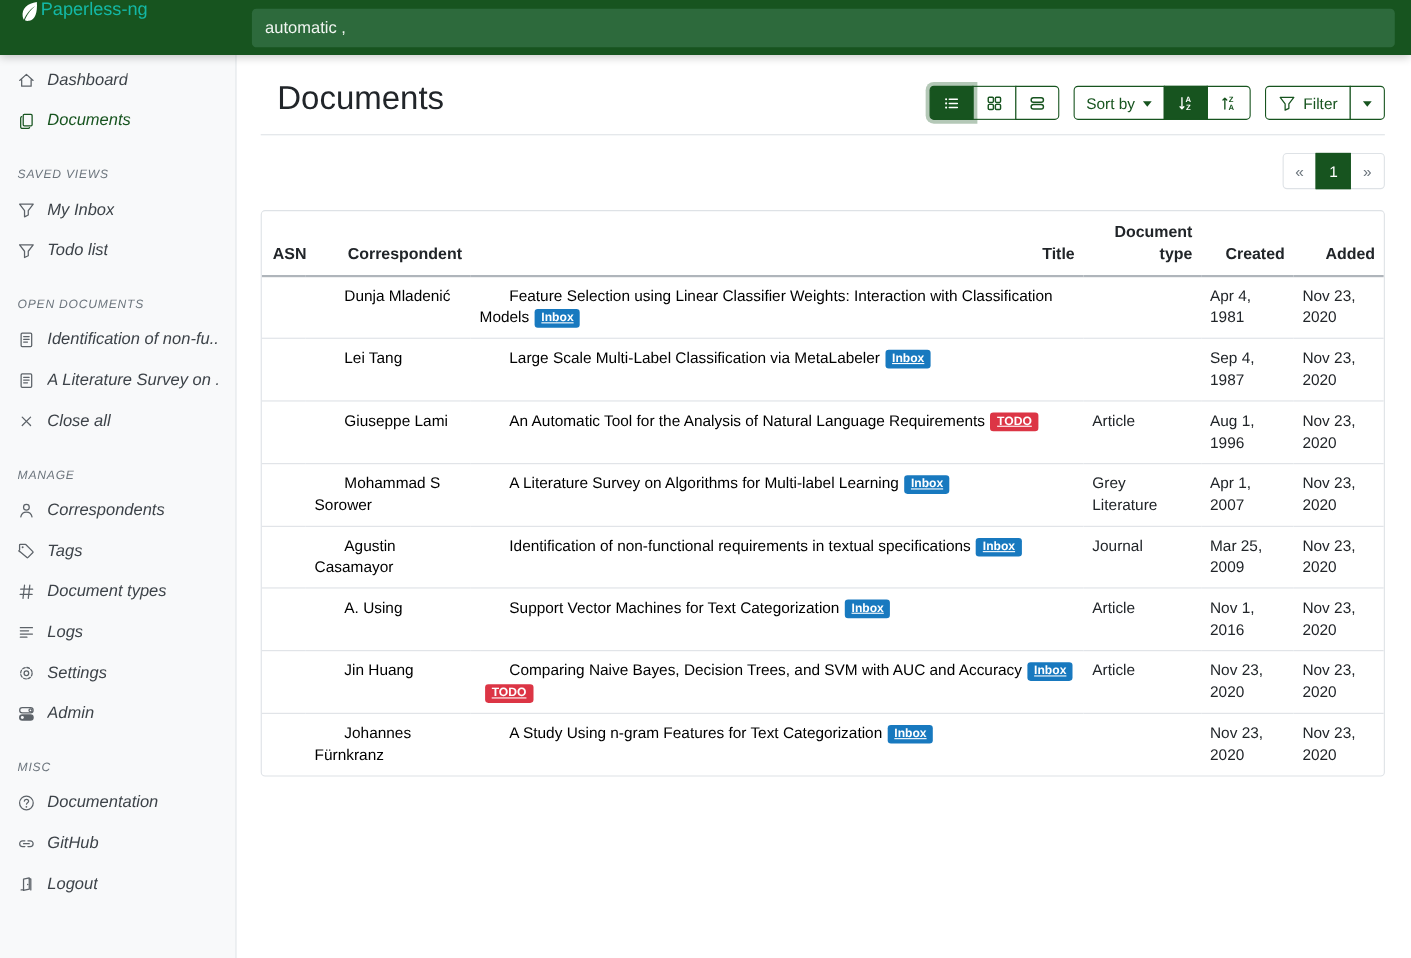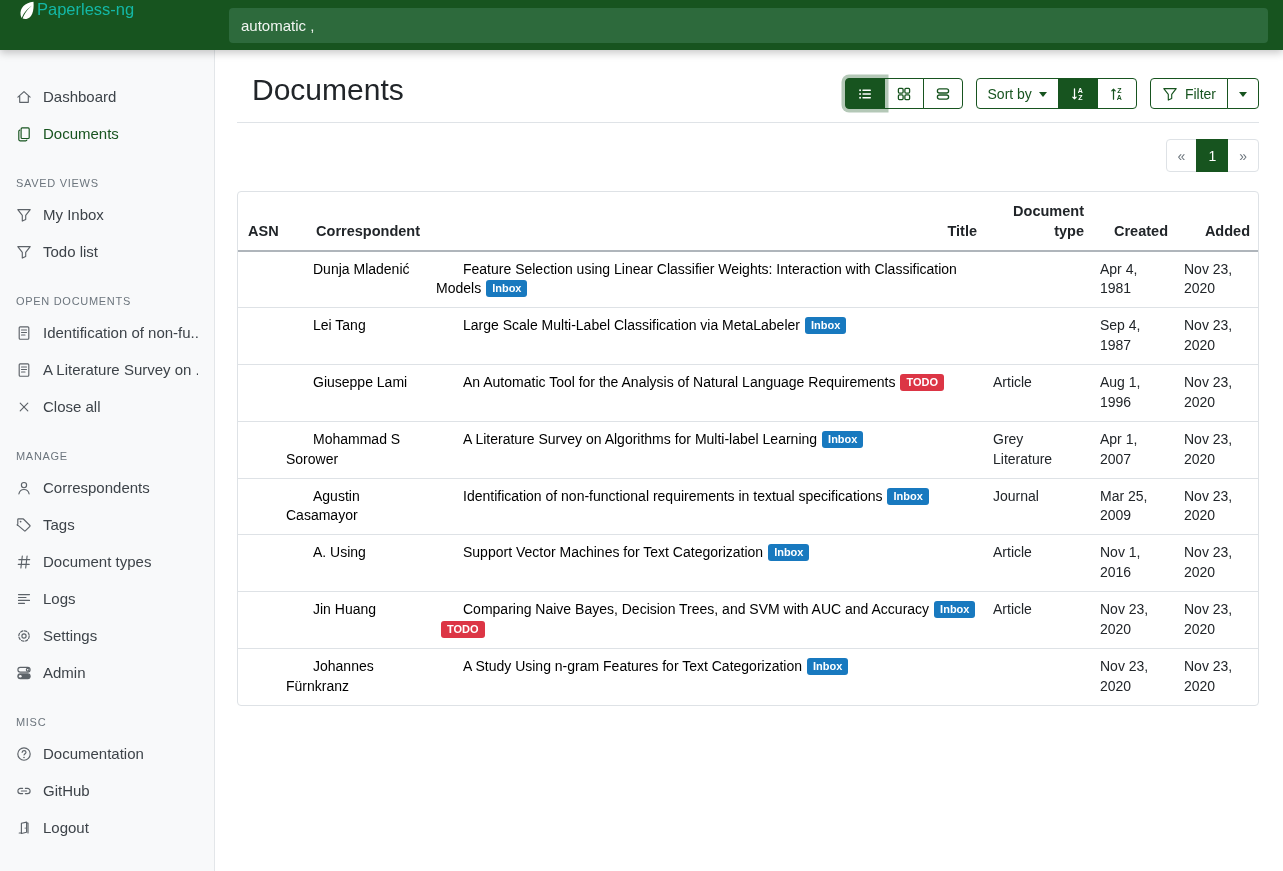--- a/index.html
+++ b/index.html
@@ -27,21 +27,21 @@
     color:#f2f6f2; padding:0 12px; font-size:15px; outline:none;
     font-family:"Liberation Sans", sans-serif;
   }
 
   
   .layout { display:flex; height:821px; }
 
   
   .sidebar {
     width:215px; flex:none; background:#f8f9fa; border-right:1px solid #e3e6e9;
-    padding-top:28px; overflow:hidden;
+    padding-top:4px; overflow:hidden;font-style:italic;
   }
   .side-item {
     display:flex; align-items:center; gap:11px; padding:8px 16px;
     font-size:15px; color:#3d4349; cursor:pointer; line-height:21px;
   }
   .side-item .icn { width:16px; height:16px; color:#5d6369; flex:none; }
   .side-item.active { color:#17541f; }
   .side-item.active .icn { color:#17541f; }
   .side-title {
     font-size:11px; letter-spacing:.7px; color:#6c757d; padding:0 16px;
@@ -96,21 +96,21 @@
     padding:9px 8px 8px; border-bottom:2px solid #afb5bb; vertical-align:bottom;
     line-height:1.4; cursor:pointer;
   }
   td { padding:8px 8px; border-top:1px solid #dee2e6; vertical-align:top; line-height:1.42; }
   th:first-child, td:first-child { padding-left:10px; }
   tbody tr:first-child td { border-top:none; }
   a.doc-link { color:#000000; text-decoration:none; cursor:pointer;margin-left:27px; }
   .badge {
     display:inline-block; color:#ffffff; font-size:11px; font-weight:bold;
     padding:3px 6px 3px; border-radius:3px; margin-left:5px; line-height:1;
-    vertical-align:1px; cursor:pointer;
+    vertical-align:1px; cursor:pointer;text-decoration:underline;
   }
 </style>
 </head>
 <body>
 
 <div class="navbar">
   <div class="brand">
     <span class="icn">
         <svg viewBox="0 0 16 16">
           <path fill="currentColor" d="M13.2 1.4C6.4 2.3 2.1 6.2 2.9 12c.1.9.4 1.7.9 2.3.8-2.2 2-4.2 3.6-6C8.9 6.6 10.6 5.2 12 4.3 9.4 6.6 6.7 9.5 5.2 12.9c-.3.7-.5 1.3-.7 1.9.9.4 1.9.5 3 .3 4.5-.7 6.3-6.2 5.7-13.7z"></path>

